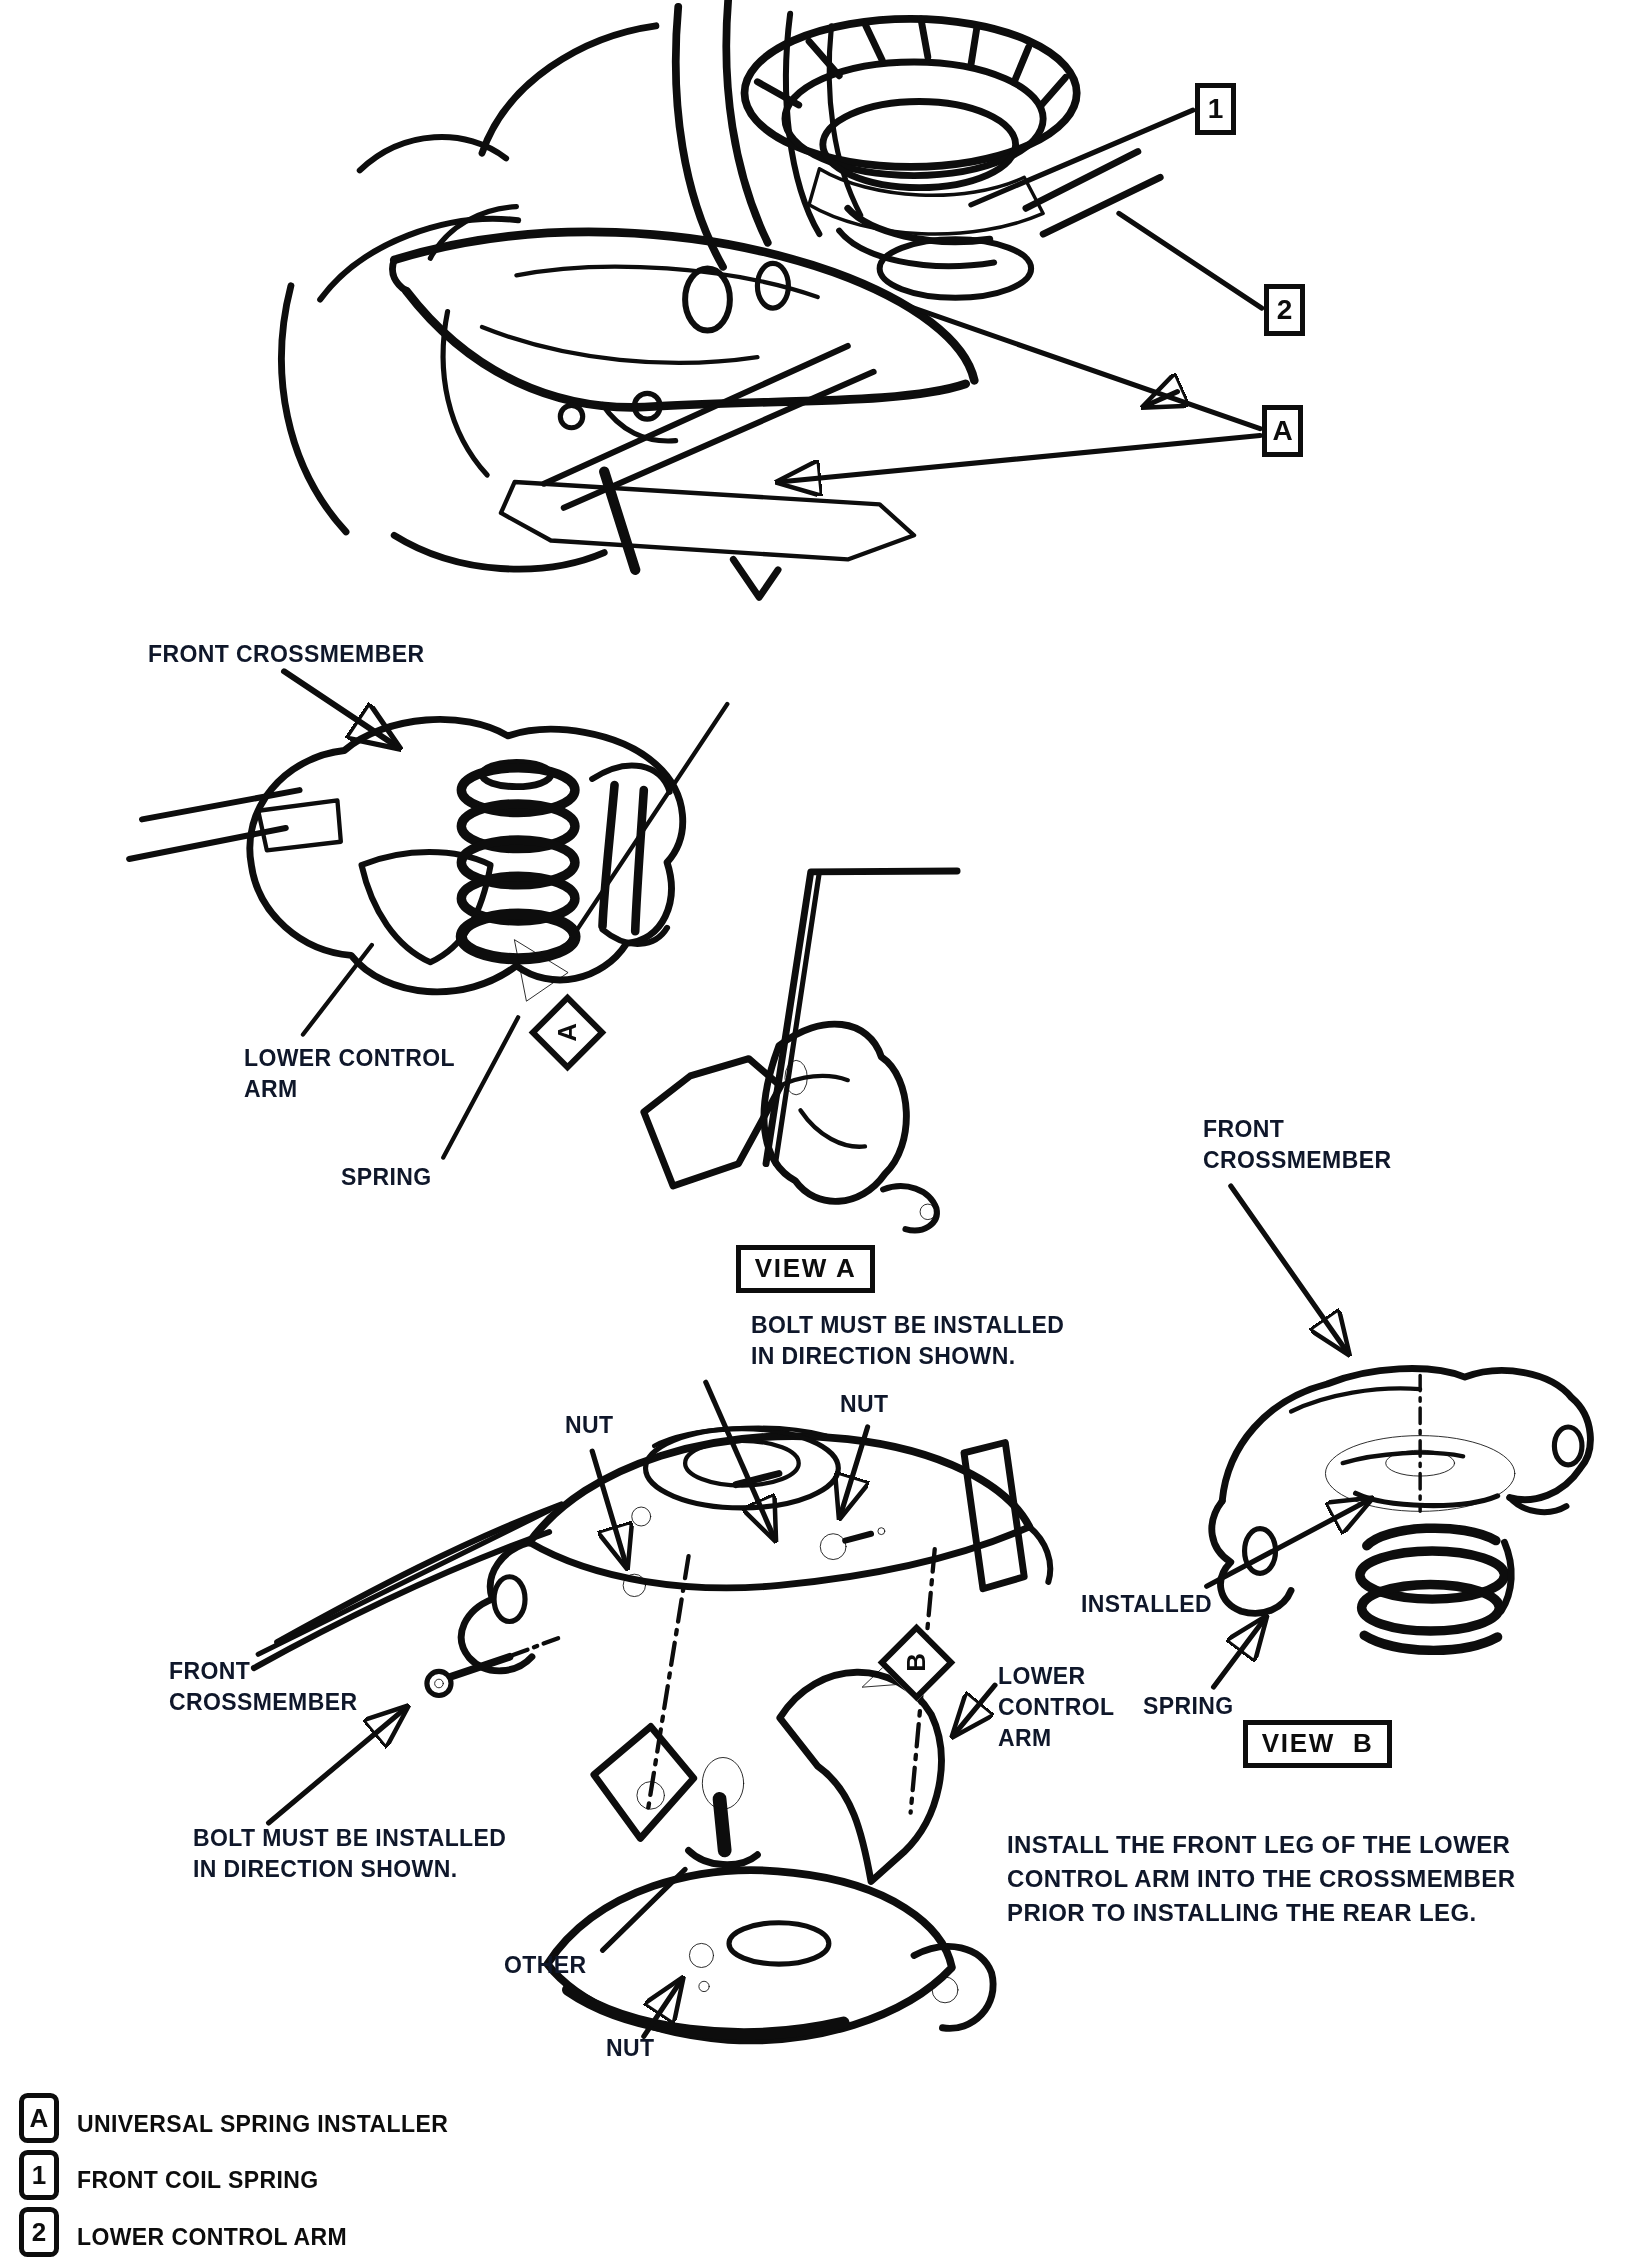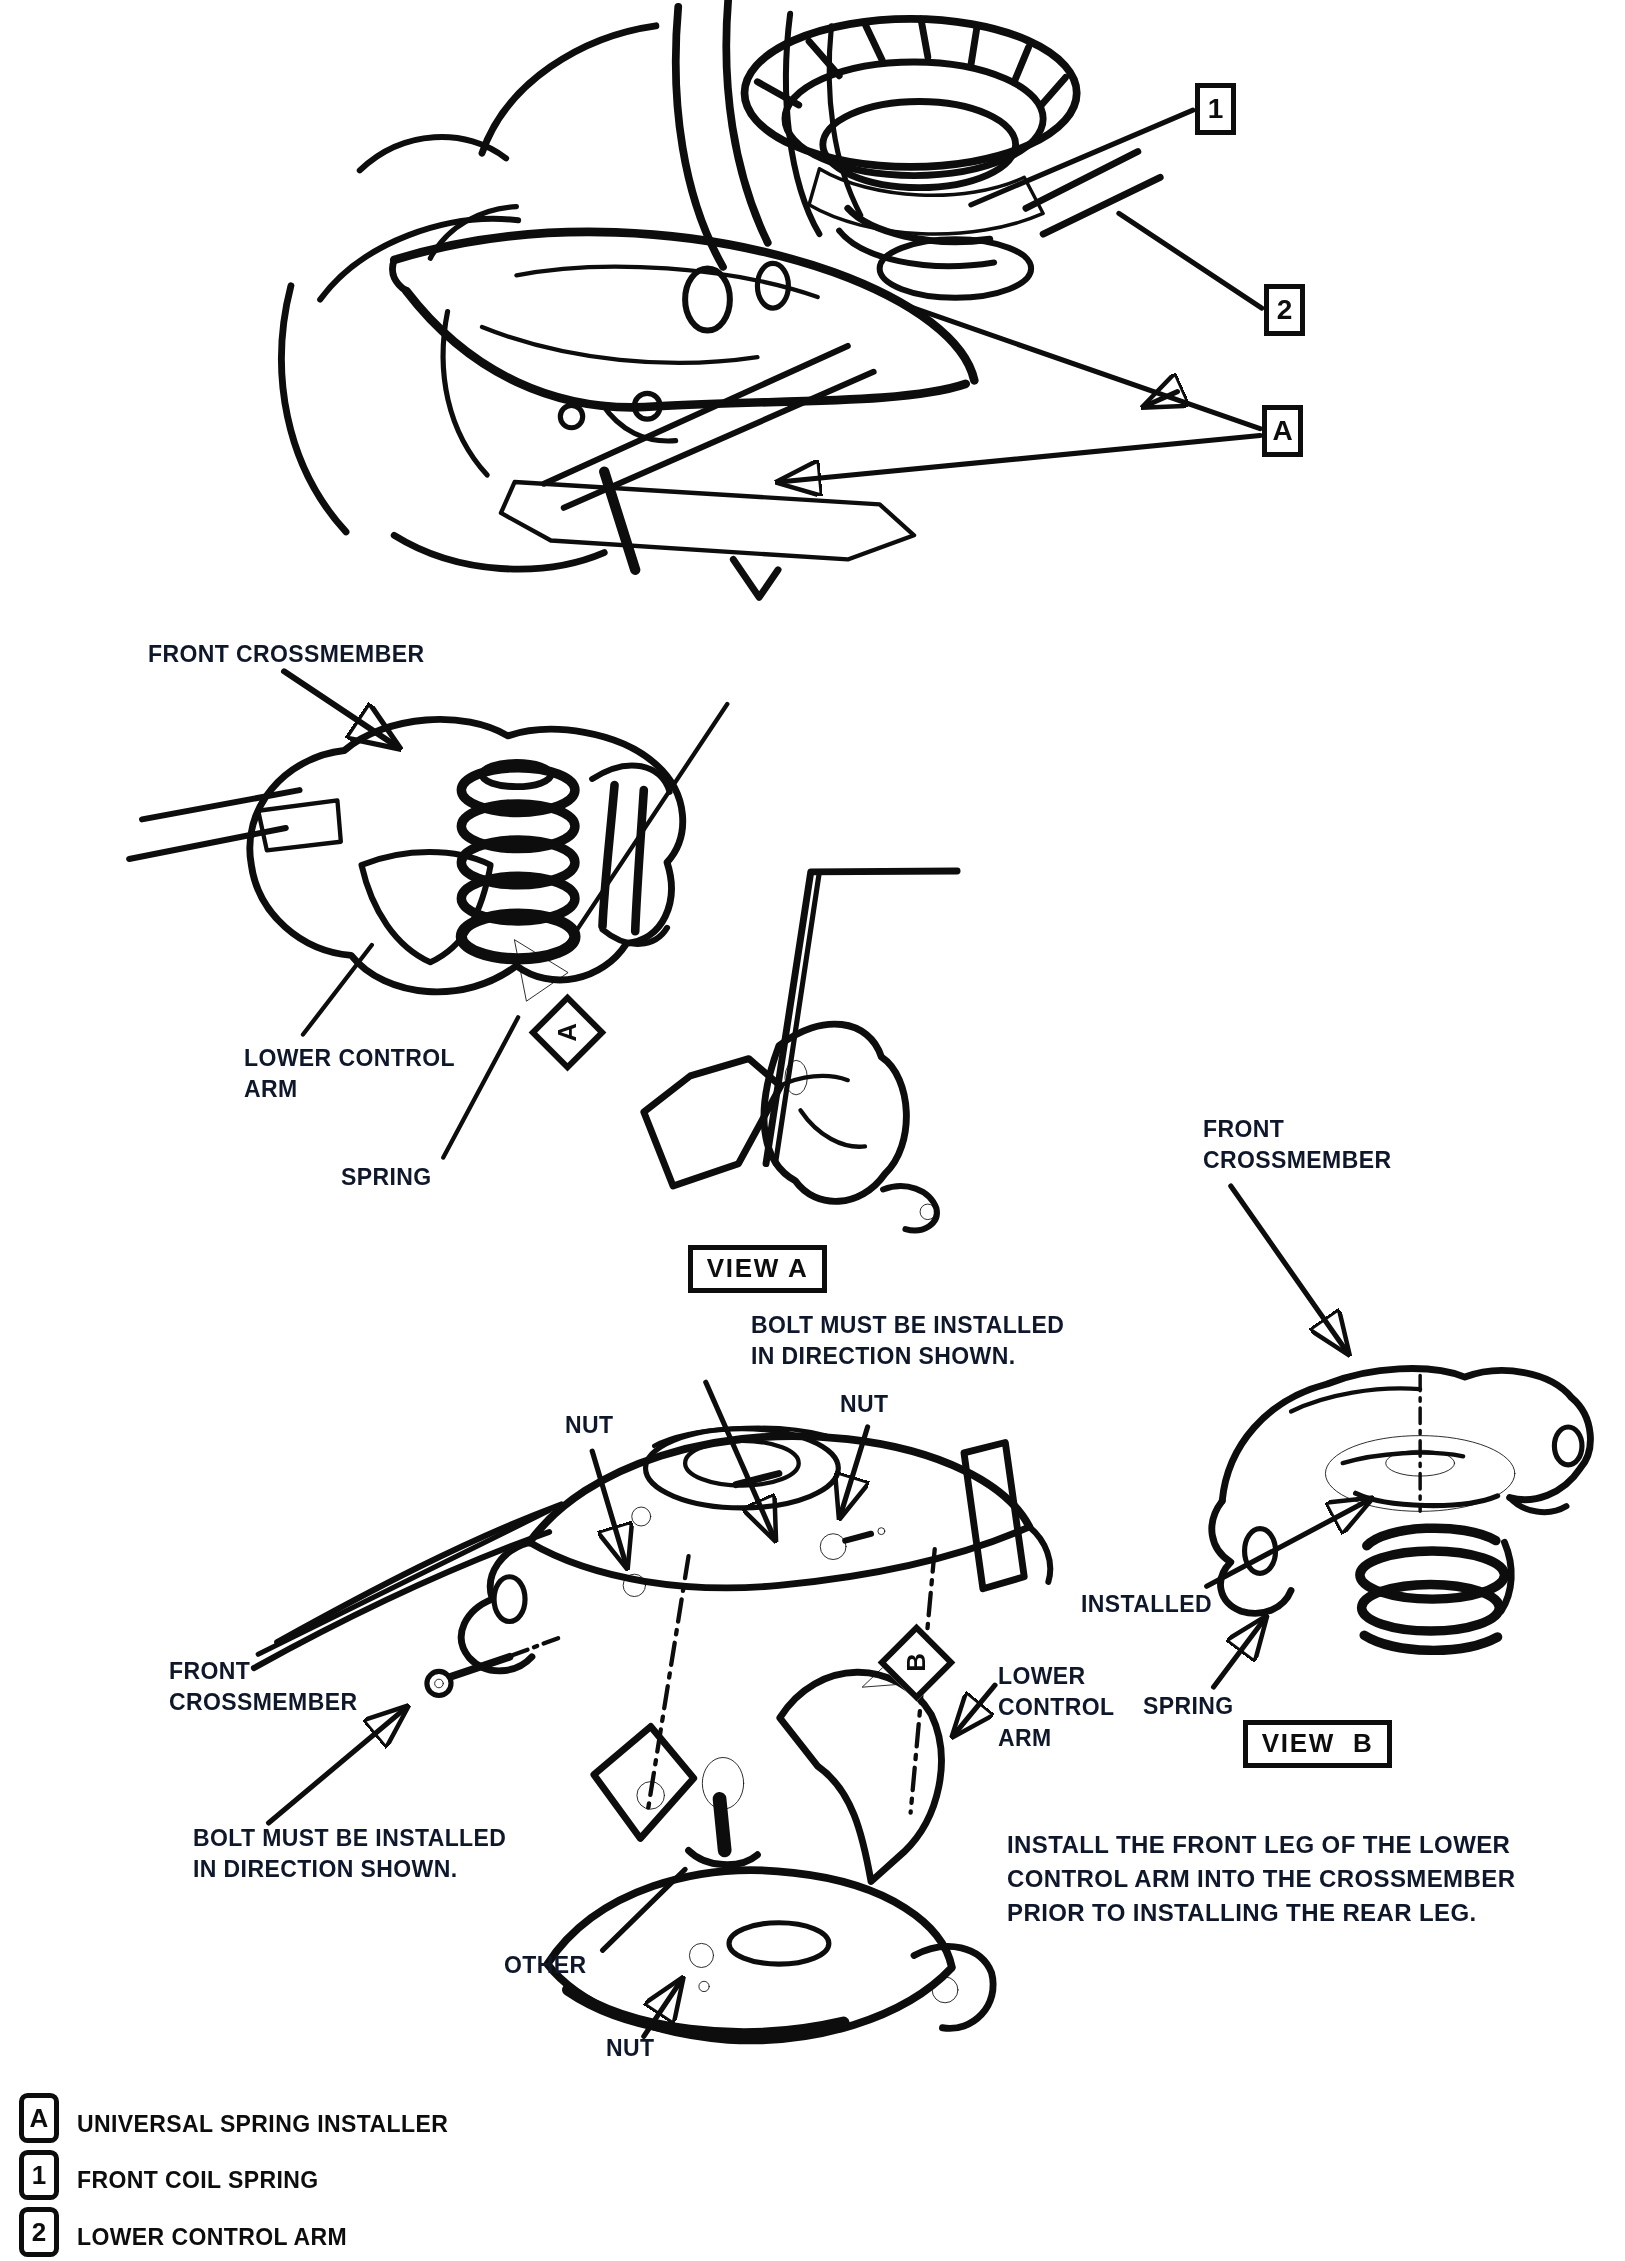--- a/index.html
+++ b/index.html
@@ -232,21 +232,21 @@
     <span>A</span>
   </div>
 
   <div class="lbl" style="left:148px;top:639px;">FRONT CROSSMEMBER</div>
   <div class="lbl" style="left:198px;top:1043px;margin-left:46px;">LOWER CONTROL
 ARM</div>
   <div class="lbl" style="left:341px;top:1162px;">SPRING</div>
   <div class="dia" style="left:540px;top:1005px;">
     <span>A</span>
   </div>
-  <div class="view-box" style="left:688px;top:1245px;">VIEW A</div>
+  <div class="view-box" style="left:736px;top:1245px;">VIEW A</div>
 
   <div class="lbl" style="left:751px;top:1310px;">BOLT MUST BE INSTALLED
 IN DIRECTION SHOWN.</div>
   <div class="lbl" style="left:565px;top:1410px;">NUT</div>
   <div class="lbl" style="left:840px;top:1389px;">NUT</div>
   <div class="lbl" style="left:169px;top:1656px;">FRONT
 CROSSMEMBER</div>
   <div class="lbl" style="left:193px;top:1823px;">BOLT MUST BE INSTALLED
 IN DIRECTION SHOWN.</div>
   <div class="lbl" style="left:998px;top:1661px;">LOWER

